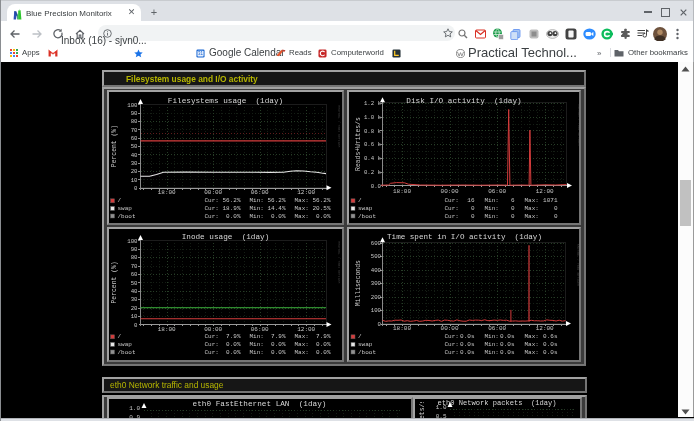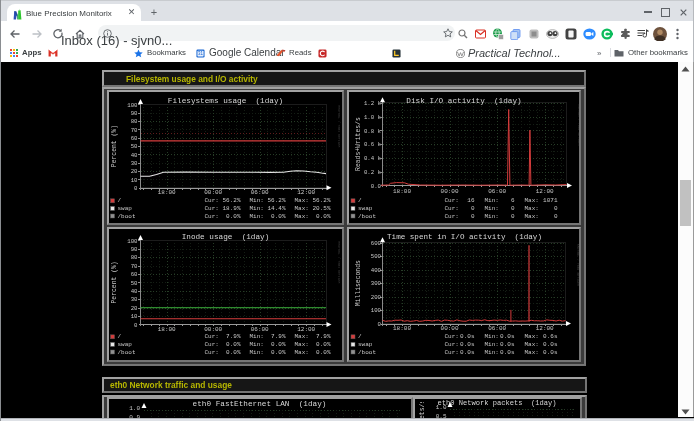--- a/index.html
+++ b/index.html
@@ -116,54 +116,54 @@
       <rect x="0" y="0" width="2" height="2" fill="#ea4335"></rect>
       <rect x="3" y="0" width="2" height="2" fill="#fbbc04"></rect>
       <rect x="6" y="0" width="2" height="2" fill="#34a853"></rect>
       <rect x="0" y="3" width="2" height="2" fill="#4285f4"></rect>
       <rect x="3" y="3" width="2" height="2" fill="#ea4335"></rect>
       <rect x="6" y="3" width="2" height="2" fill="#34a853"></rect>
       <rect x="0" y="6" width="2" height="2" fill="#fbbc04"></rect>
       <rect x="3" y="6" width="2" height="2" fill="#4285f4"></rect>
       <rect x="6" y="6" width="2" height="2" fill="#ea4335"></rect>
     </svg>
-    <div class="abs" style="left:22px;top:48px;width:200px;height:10px;font-size:7.8px;line-height:10px;color:#3c4043;white-space:nowrap;font-weight:bold;">Apps</div>
+    <div class="abs" style="left:22px;top:48px;width:200px;height:10px;font-size:7.8px;line-height:10px;color:#3c4043;white-space:nowrap;">Apps</div>
     <svg class="abs" style="left:48px;top:49px" width="10" height="8" viewBox="0 0 11 9">
       <path d="M0.5 8.5 V1.2 L5.5 5 L10.5 1.2 V8.5 H8 V4.4 L5.5 6.3 L3 4.4 V8.5 Z" fill="#d93025"></path>
       <path d="M0.5 1.2 L5.5 5 L10.5 1.2" stroke="#ea4335" stroke-width="1" fill="none"></path>
     </svg>
-    <div class="abs" style="left:61px;top:36px;width:200px;height:10px;font-size:13px;line-height:10px;color:#3c4043;white-space:nowrap;">Inbox (16) - sjvn0...</div>
+    <div class="abs" style="left:61px;top:36px;width:200px;height:10px;font-size:10px;line-height:10px;color:#3c4043;white-space:nowrap;">Inbox (16) - sjvn0...</div>
     <svg class="abs" style="left:134px;top:48.5px" width="9" height="9" viewBox="0 0 10 10">
       <path d="M5 0.5 L6.4 3.5 L9.7 3.9 L7.2 6 L8 9.3 L5 7.5 L2 9.3 L2.8 6 L0.3 3.9 L3.6 3.5 Z" fill="#1a73e8"></path>
     </svg>
-    <div class="abs" style="left:147px;top:48px;width:200px;height:10px;font-size:7.8px;line-height:10px;color:#3c4043;white-space:nowrap;">Bookmarks</div>
     <svg class="abs" style="left:196px;top:48.5px" width="9" height="9" viewBox="0 0 10 10">
       <rect x="0.5" y="0.5" width="9" height="9" rx="1.4" fill="#1967d2"></rect>
       <rect x="1.6" y="2" width="6.8" height="6.4" rx="0.8" fill="#e8f0fe"></rect>
       <text x="5" y="7" font-size="5" fill="#1967d2" text-anchor="middle" font-family="Liberation Sans,sans-serif">31</text>
     </svg>
     <div class="abs" style="left:209px;top:48px;width:200px;height:10px;font-size:10px;line-height:10px;color:#3c4043;white-space:nowrap;">Google Calendar</div>
     <svg class="abs" style="left:276px;top:49px" width="10" height="8" viewBox="0 0 10 8">
       <path d="M0.5 6.5 L5.5 0.8 L7 2.2 L3 7.2 Z" fill="#e4572e"></path>
       <path d="M6 0.5 L9.5 1.2 L8 3.2 Z" fill="#c0392b"></path>
     </svg>
     <div class="abs" style="left:289px;top:48px;width:200px;height:10px;font-size:7.8px;line-height:10px;color:#3c4043;white-space:nowrap;">Reads</div>
     <svg class="abs" style="left:318px;top:48.5px" width="9" height="9" viewBox="0 0 10 10">
       <rect x="0.5" y="0.5" width="9" height="9" rx="1.6" fill="#c62828"></rect>
       <path d="M7.3 6.4 A2.6 2.6 0 1 1 7.3 3.4" stroke="#fff" stroke-width="1.3" fill="none"></path>
     </svg>
+    <div class="abs" style="left:331px;top:48px;width:200px;height:10px;font-size:7.8px;line-height:10px;color:#3c4043;white-space:nowrap;">Computerworld</div>
     <svg class="abs" style="left:392px;top:48.5px" width="9" height="9" viewBox="0 0 10 10">
       <rect x="0.5" y="0.5" width="9" height="9" rx="1.4" fill="#263238"></rect>
       <path d="M3 2 V7 H7.5" stroke="#ffca28" stroke-width="1.4" fill="none"></path>
     </svg>
     <svg class="abs" style="left:455.5px;top:48.5px" width="9" height="9" viewBox="0 0 10 10">
       <circle cx="5" cy="5" r="4.5" fill="#fff" stroke="#757575" stroke-width="0.9"></circle>
       <path d="M1.6 3.3 L3.5 7.8 L5 4 L6.5 7.8 L8.4 3.3" stroke="#757575" stroke-width="0.8" fill="none"></path>
     </svg>
-    <div class="abs" style="left:468px;top:48px;width:200px;height:10px;font-size:11px;line-height:10px;color:#3c4043;white-space:nowrap;font-style:italic;">Practical Technol...</div>
+    <div class="abs" style="left:468px;top:48px;width:200px;height:10px;font-size:13px;line-height:10px;color:#3c4043;white-space:nowrap;">Practical Technol...</div>
     <div class="abs" style="left:597px;top:47.5px;width:14px;height:11px;font-size:8px;line-height:11px;color:#5f6368;">»</div>
     <div class="abs" style="left:610px;top:48px;width:1px;height:9px;background:#dadce0;"></div>
     <svg class="abs" style="left:614px;top:48.5px" width="10" height="8" viewBox="0 0 10 8">
       <path d="M0.5 1 H4 L5 2.2 H9.5 V7.5 H0.5 Z" fill="#5f6368"></path>
     </svg>
     <div class="abs" style="left:628px;top:48px;width:200px;height:10px;font-size:7.8px;line-height:10px;color:#3c4043;white-space:nowrap;">Other bookmarks</div>
 <div class="abs" style="left:0;top:62px;width:694px;height:355px;background:#000;"></div>
 
 <div class="abs" style="left:678px;top:62px;width:15px;height:355px;background:#fcfcfc;"></div>
 <div class="abs" style="left:680px;top:180px;width:11px;height:46px;background:#c1c1c1;"></div>
@@ -176,21 +176,21 @@
 <div class="abs" style="left:693px;top:62px;width:1px;height:355px;background:#9a9a9a;"></div>
 
 <div class="abs" style="left:102px;top:70px;width:484px;height:17px;background:#161616;border-top:2px solid #a2a2a2;border-left:2px solid #a2a2a2;border-right:2px solid #757575;border-bottom:2px solid #757575;box-sizing:border-box;"></div>
 <div class="abs" style="left:110px;top:73.5px;font-size:8.4px;font-weight:bold;color:#b6b600;font-family:'Liberation Sans',sans-serif;margin-left:16px;">Filesystem usage and I/O activity</div>
 <div class="abs" style="left:102px;top:87px;width:484px;height:279px;background:#3b3b3b;border-top:2px solid #a2a2a2;border-left:2px solid #a2a2a2;border-right:2px solid #757575;border-bottom:2px solid #757575;box-sizing:border-box;"></div>
 <div class="abs" style="left:106.5px;top:90px;width:237px;height:134.5px;background:#000;border-top:2px solid #a2a2a2;border-left:2px solid #a2a2a2;border-right:2px solid #757575;border-bottom:2px solid #757575;box-sizing:border-box;"></div>
 <div class="abs" style="left:346.5px;top:90px;width:234.5px;height:134.5px;background:#000;border-top:2px solid #a2a2a2;border-left:2px solid #a2a2a2;border-right:2px solid #757575;border-bottom:2px solid #757575;box-sizing:border-box;"></div>
 <div class="abs" style="left:106.5px;top:227px;width:237px;height:134.5px;background:#000;border-top:2px solid #a2a2a2;border-left:2px solid #a2a2a2;border-right:2px solid #757575;border-bottom:2px solid #757575;box-sizing:border-box;"></div>
 <div class="abs" style="left:346.5px;top:227px;width:234.5px;height:134.5px;background:#000;border-top:2px solid #a2a2a2;border-left:2px solid #a2a2a2;border-right:2px solid #757575;border-bottom:2px solid #757575;box-sizing:border-box;"></div>
 <div class="abs" style="left:102px;top:376.5px;width:485px;height:16px;background:#161616;border-top:2px solid #a2a2a2;border-left:2px solid #a2a2a2;border-right:2px solid #757575;border-bottom:2px solid #757575;box-sizing:border-box;"></div>
-<div class="abs" style="left:110px;top:380px;font-size:8.4px;font-weight:bold;color:#b6b600;font-family:'Liberation Sans',sans-serif;">eth0 Network traffic and usage</div>
+<div class="abs" style="left:110px;top:380px;font-size:8.4px;font-weight:normal;color:#b6b600;font-family:'Liberation Sans',sans-serif;">eth0 Network traffic and usage</div>
 <div class="abs" style="left:102px;top:394.5px;width:485px;height:27px;background:#3b3b3b;border-top:2px solid #a2a2a2;border-left:2px solid #a2a2a2;border-right:2px solid #757575;border-bottom:2px solid #757575;box-sizing:border-box;"></div>
 <div class="abs" style="left:106.5px;top:396.5px;width:306.5px;height:24.5px;background:#000;border-top:2px solid #a2a2a2;border-left:2px solid #a2a2a2;border-right:2px solid #757575;border-bottom:2px solid #757575;box-sizing:border-box;"></div>
 <div class="abs" style="left:413px;top:396.5px;width:168.5px;height:24.5px;background:#000;border-top:2px solid #a2a2a2;border-left:2px solid #a2a2a2;border-right:2px solid #757575;border-bottom:2px solid #757575;box-sizing:border-box;"></div>
 <svg style="position:absolute;left:108.5px;top:92px" width="233" height="130.5" viewBox="0 0 233 130.5" xmlns="http://www.w3.org/2000/svg">
       <rect width="233" height="130.5" fill="#000"></rect>
       <line x1="31.5" y1="87.9" x2="217.0" y2="87.9" stroke="#141d14" stroke-width="1" stroke-dasharray="1 2" shape-rendering="crispEdges"></line>
       <line x1="31.5" y1="79.5" x2="217.0" y2="79.5" stroke="#263c26" stroke-width="1" stroke-dasharray="1 2" shape-rendering="crispEdges"></line>
       <line x1="31.5" y1="71.2" x2="217.0" y2="71.2" stroke="#141d14" stroke-width="1" stroke-dasharray="1 2" shape-rendering="crispEdges"></line>
       <line x1="31.5" y1="62.9" x2="217.0" y2="62.9" stroke="#263c26" stroke-width="1" stroke-dasharray="1 2" shape-rendering="crispEdges"></line>
       <line x1="31.5" y1="54.6" x2="217.0" y2="54.6" stroke="#141d14" stroke-width="1" stroke-dasharray="1 2" shape-rendering="crispEdges"></line>

